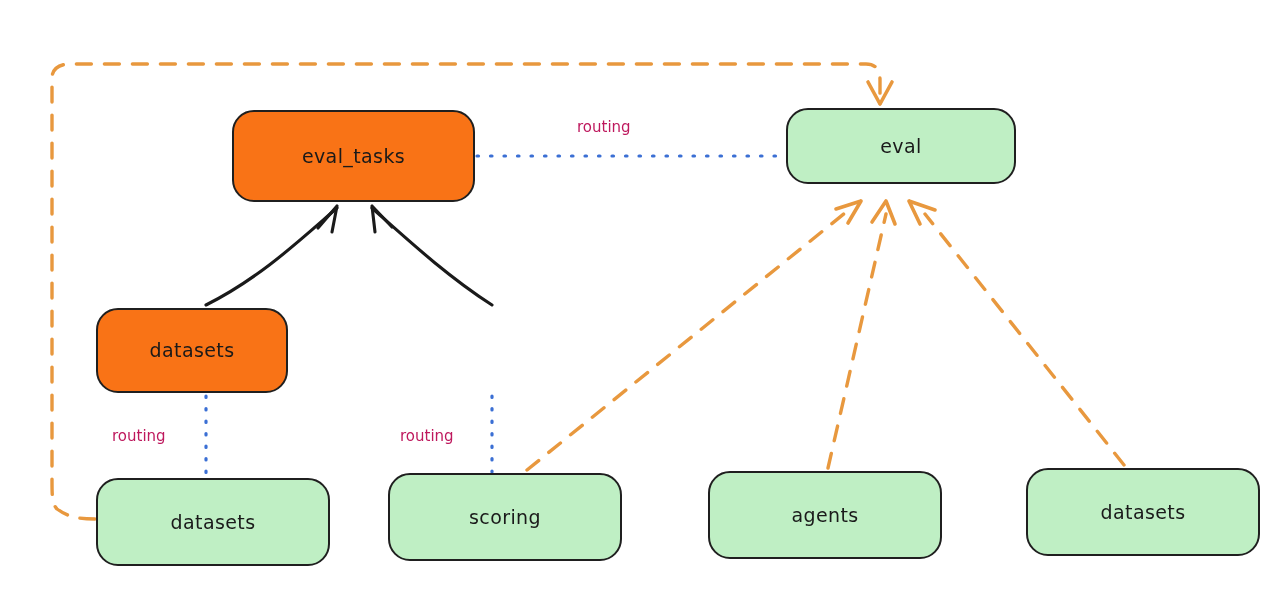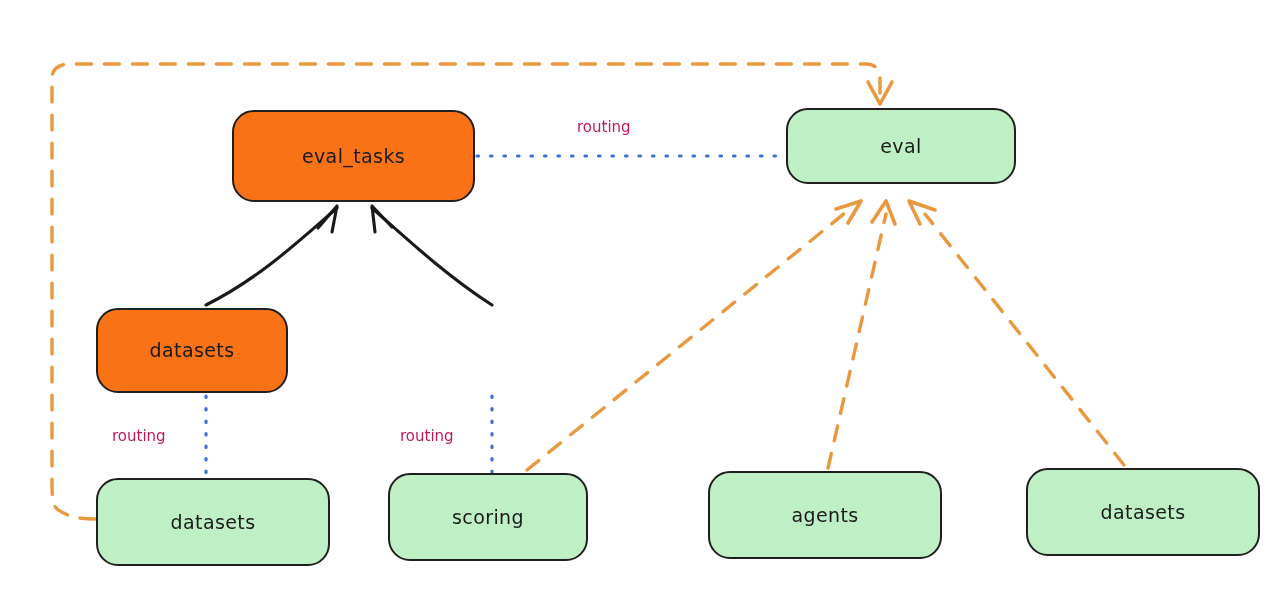--- a/index.html
+++ b/index.html
@@ -81,21 +81,21 @@
 
   <div class="node blue" style="left:96px;top:308px;width:192px;height:85px;">
     <span class="lbl">datasets</span>
   </div>
 
 
   <div class="node green" style="left:96px;top:478px;width:234px;height:88px;">
     <span class="lbl">datasets</span>
   </div>
 
-  <div class="node green" style="left:388px;top:473px;width:200px;height:88px;text-align:right;">
+  <div class="node green" style="left:388px;top:473px;width:234px;height:88px;text-align:right;">
     <span class="lbl">scoring</span>
   </div>
 
   <div class="node green" style="left:708px;top:471px;width:234px;height:88px;text-align:center;">
     <span class="lbl">agents</span>
   </div>
 
   <div class="node green" style="left:1026px;top:468px;width:234px;height:88px;">
     <span class="lbl">datasets</span>
   </div>

